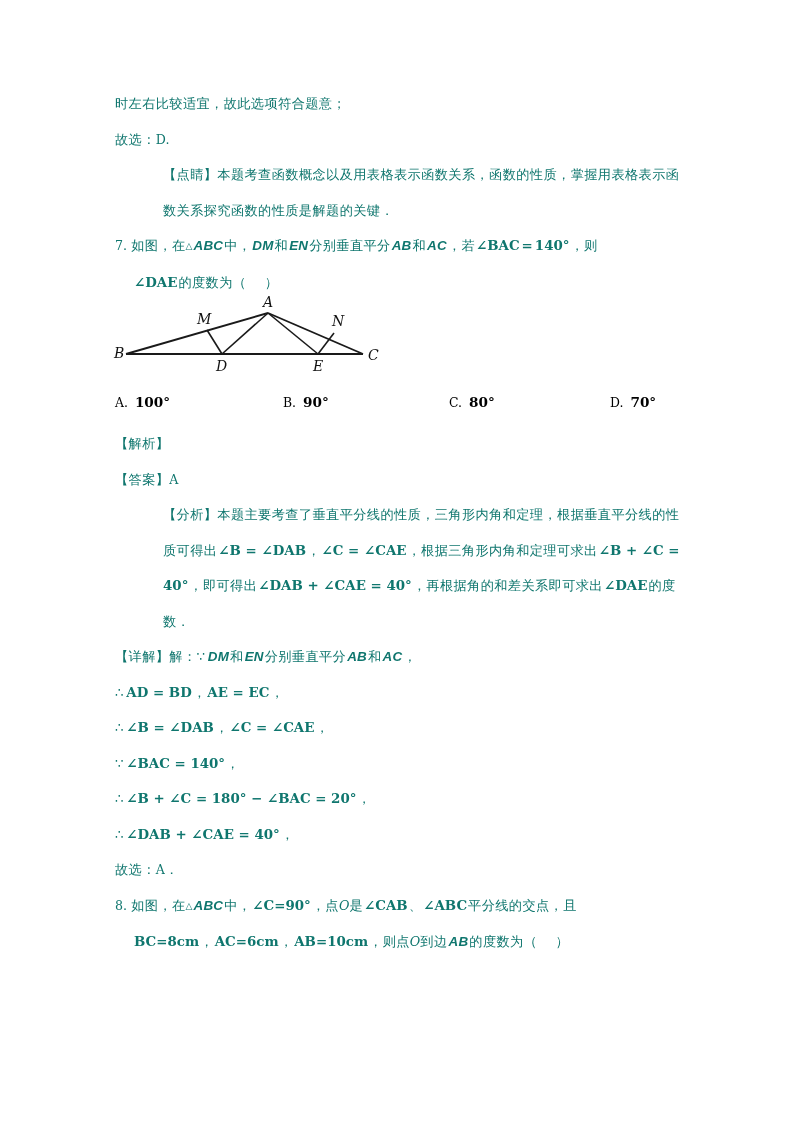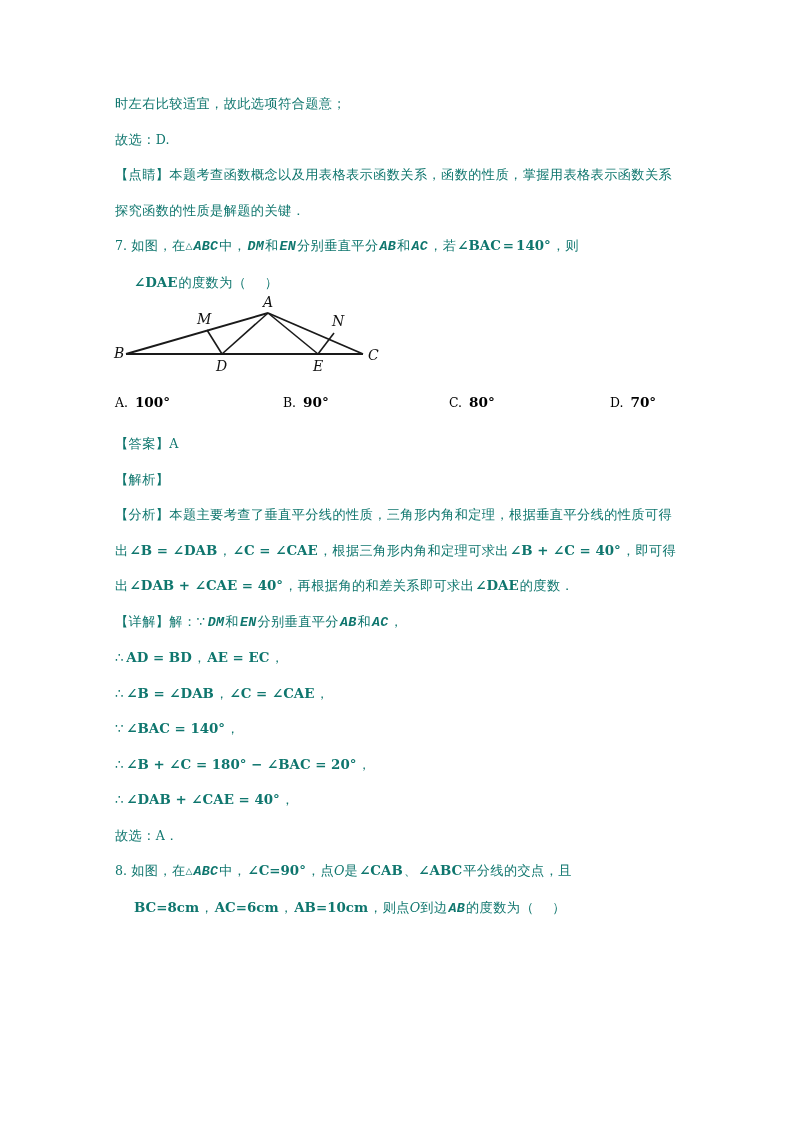--- a/index.html
+++ b/index.html
@@ -29,33 +29,34 @@
   }
   .line {
     font-size: 13.2px;
     line-height: 35.5px;
     white-space: nowrap;
     color: #0f766e;
   }
   .line.wrap {
     white-space: normal;
     line-height: 35.5px;
+    margin-left: 48px;
   }
   .indent {
     padding-left: 18px;
   }
   
   .zh {
     font-family: "DejaVu Sans", "Liberation Sans", sans-serif;
     font-size: 13.2px;
     letter-spacing: 0.4px;
   }
   
   .m {
-    font-family: Liberation Mono, monospace;
+    font-family: Liberation Sans, sans-serif;
     font-weight: bold;
     font-style: italic;
     font-size: 13.4px;
     letter-spacing: 0.2px;
     padding: 0 1px;
   }
   .m-up {
     font-family: "DejaVu Serif", "Liberation Serif", serif;
     font-weight: bold;
     font-style: normal;
@@ -153,25 +154,25 @@
       </div>
       <div class="opt" style="left:334px;">
         <span class="lab">C.</span><span class="val">80°</span>
       </div>
       <div class="opt" style="left:495px;">
         <span class="lab">D.</span><span class="val">70°</span>
       </div>
     </div>
 
     <div class="line">
+      <span class="zh">【解析】</span>
+    </div>
+
+    <div class="line">
       <span class="zh">【答案】</span><span class="ser">A</span>
-    </div>
-
-    <div class="line">
-      <span class="zh">【解析】</span>
     </div>
 
     <div class="line wrap">
       <span class="zh">【分析】</span><span class="zh">本题主要考查了垂直平分线的性质，三角形内角和定理，根据垂直平分线的性质可得出</span><span class="m-up">∠B = ∠DAB</span><span class="zh">，</span><span class="m-up">∠C = ∠CAE</span><span class="zh">，根据三角形内角和定理可求出</span><span class="m-up">∠B + ∠C = 40°</span><span class="zh">，即可得出</span><span class="m-up">∠DAB + ∠CAE = 40°</span><span class="zh">，再根据角的和差关系即可求出</span><span class="m-up">∠DAE</span><span class="zh">的度数．</span>
     </div>
 
     <div class="line">
       <span class="zh">【详解】</span><span class="zh">解：</span><span class="because">∵</span><span class="m">DM</span><span class="zh">和</span><span class="m">EN</span><span class="zh">分别垂直平分</span><span class="m">AB</span><span class="zh">和</span><span class="m">AC</span><span class="zh">，</span>
     </div>
 

